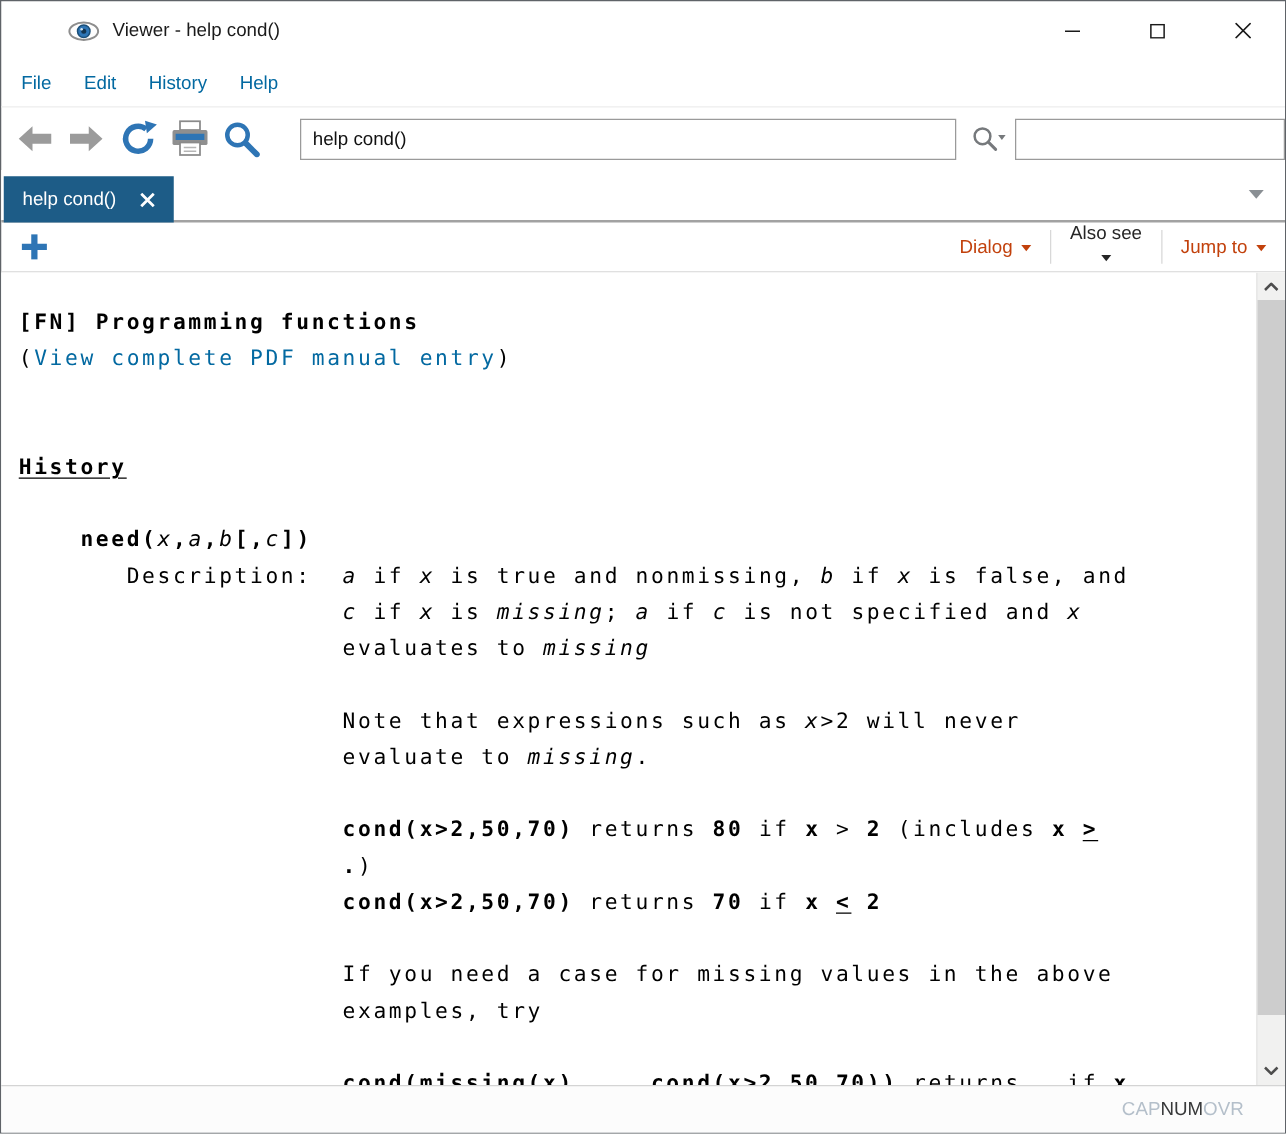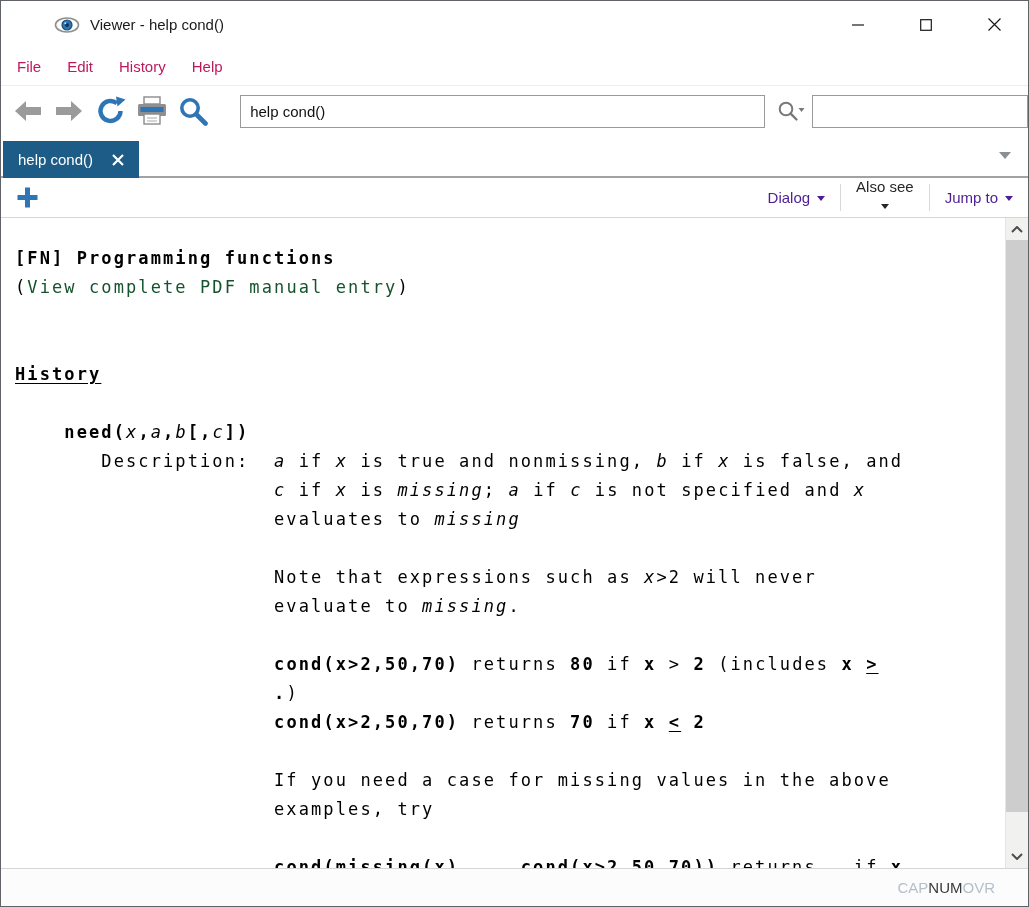--- a/index.html
+++ b/index.html
@@ -11,21 +11,21 @@
   
   .titlebar { height:47px; flex:0 0 47px; display:flex; align-items:center; padding-left:17px; position:relative;margin-left:36px; }
   .app-icon { width:26px; height:20px; display:flex; align-items:center; }
   .title-text { font-size:15px; color:#1a1a1a; margin-left:10px; }
   .win-btns { position:absolute; right:0; top:0; height:47px; display:flex; }
   .win-btn { width:68px; height:47px; display:flex; align-items:center; justify-content:center; }
 
   
   .menubar { height:38px; flex:0 0 38px; display:flex; align-items:center; padding-left:3px;
     border-bottom:1px solid #ededed; }
-  .menu-item { font-size:15px; color:#be185d; padding:6px 13px; }
+  .menu-item { font-size:15px; color:#0369a1; padding:6px 13px; }
 
   
   .toolbar { height:50px; flex:0 0 50px; display:flex; align-items:center; padding-left:8px; }
   .tb-icon { width:38px; height:38px; display:flex; align-items:center; justify-content:center; margin-right:4px; }
   .addr-input { margin-left:24px; width:532px; height:33px; border:1px solid #9a9a9a; font-size:15px;
     padding:0 9px; color:#111; font-family:"Liberation Sans", sans-serif; outline:none; }
   .find-icon { width:34px; height:34px; display:flex; align-items:center; justify-content:center; margin-left:10px; }
   .find-input { margin-left:4px; width:216px; height:33px; border:1px solid #9a9a9a; font-size:15px;
     padding:0 8px; outline:none; }
 
@@ -35,35 +35,35 @@
     display:flex; align-items:center; padding:0 15px; font-size:15px; }
   .tab-close { margin-left:19px; display:flex; align-items:center; }
   .tab-caret { position:absolute; right:17px; top:16px; width:0; height:0;
     border-left:6px solid transparent; border-right:6px solid transparent; border-top:7px solid #8a8f94; }
 
   
   .actionbar { height:40px; flex:0 0 40px; display:flex; align-items:center; border-bottom:1px solid #d6d6d6; }
   .plus-btn { width:40px; height:36px; display:flex; align-items:center; justify-content:center; margin-left:6px; }
   .ab-right { margin-left:auto; display:flex; align-items:center; height:100%; }
   .ab-btn { display:flex; align-items:center; gap:7px; padding:0 15px; font-size:15px; height:100%; }
-  .ab-btn.disabled { color:#4c1d95;justify-content:space-between; }
+  .ab-btn.disabled { color:#c2410c;justify-content:space-between; }
   .ab-btn.enabled { color:#262626;flex-direction:column; }
   .ab-caret { width:0; height:0; border-left:4px solid transparent; border-right:4px solid transparent;
     border-top:5px solid currentColor; margin-top:2px; }
   .ab-divider { width:1px; height:27px; background:#d8d8d8; }
 
   
   .content { flex:1 1 auto; display:flex; overflow:hidden; background:#fff; }
   .help-pre { flex:1; overflow:hidden; white-space:pre; color:#000;
     font-family:"DejaVu Sans Mono", monospace; font-size:17px; line-height:29px;
     letter-spacing:2.1px; padding:26px 0 0 14px; }
   .help-pre .b  { font-weight:bold; }
   .help-pre .i  { font-style:italic; }
   .help-pre .bu { font-weight:bold; text-decoration:underline; text-underline-offset:3px; }
-  .help-pre .l  { color:#14532d; }
+  .help-pre .l  { color:#0369a1; }
 
   
   .scrollbar { flex:0 0 23px; background:#f1f1f0; border-left:1px solid #e4e4e4; position:relative; }
   .sb-up, .sb-down { position:absolute; left:0; width:100%; height:21px; display:flex;
     align-items:center; justify-content:center; }
   .sb-up { top:1px; } .sb-down { bottom:1px; }
   .sb-thumb { position:absolute; top:22px; left:0; width:100%; height:572px; background:#cdcdcd; }
 
   
   .statusbar { height:38px; flex:0 0 38px; border-top:1px solid #d4d4d4; background:#fcfcfc;

